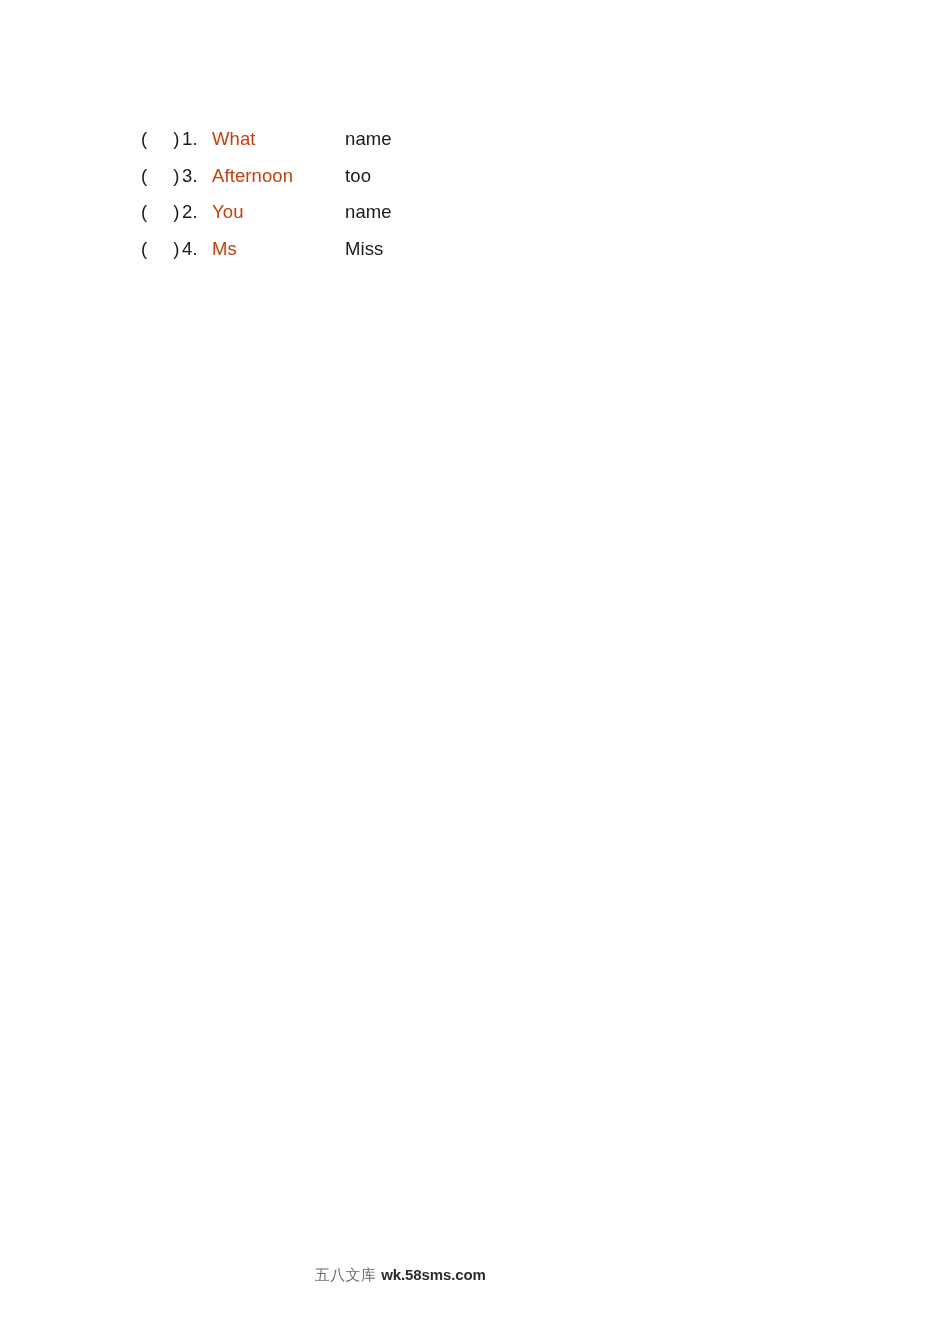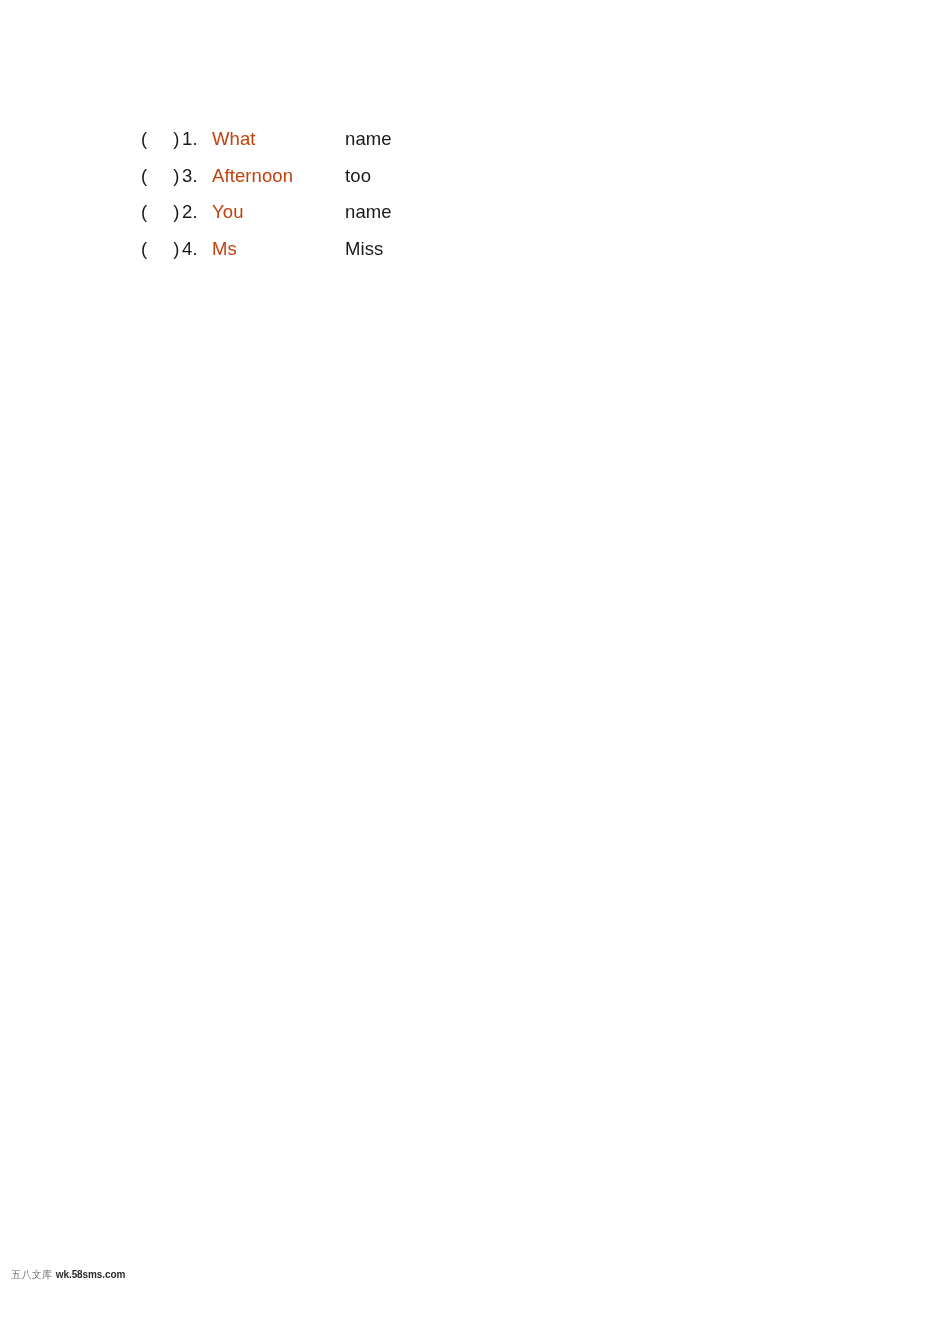--- a/index.html
+++ b/index.html
@@ -72,22 +72,22 @@
     flex: 0 0 auto;
     color: #1a1a1a;
   }
 
   
   .watermark {
     position: absolute;
     top: 1245px;
     left: 0;
     width: 784px;
-    text-align: left;
-    font-size: 10px;
+    text-align: center;
+    font-size: 15px;
     line-height: 20px;
     white-space: pre;
   }
   .watermark .wm-cn {
     color: #6e6e6e;
     font-family: "DejaVu Sans", "Liberation Sans", sans-serif;
     letter-spacing: 0.3px;
   }
   .watermark .wm-url {
     color: #2b2b2b;

